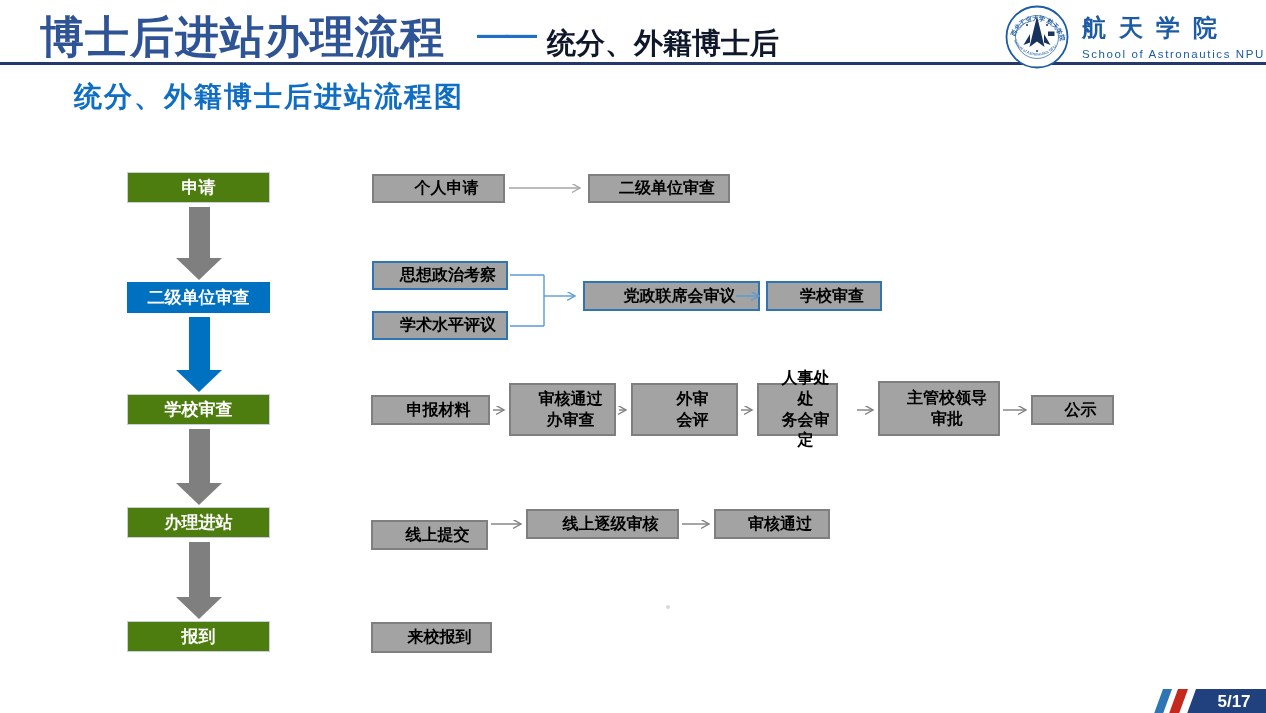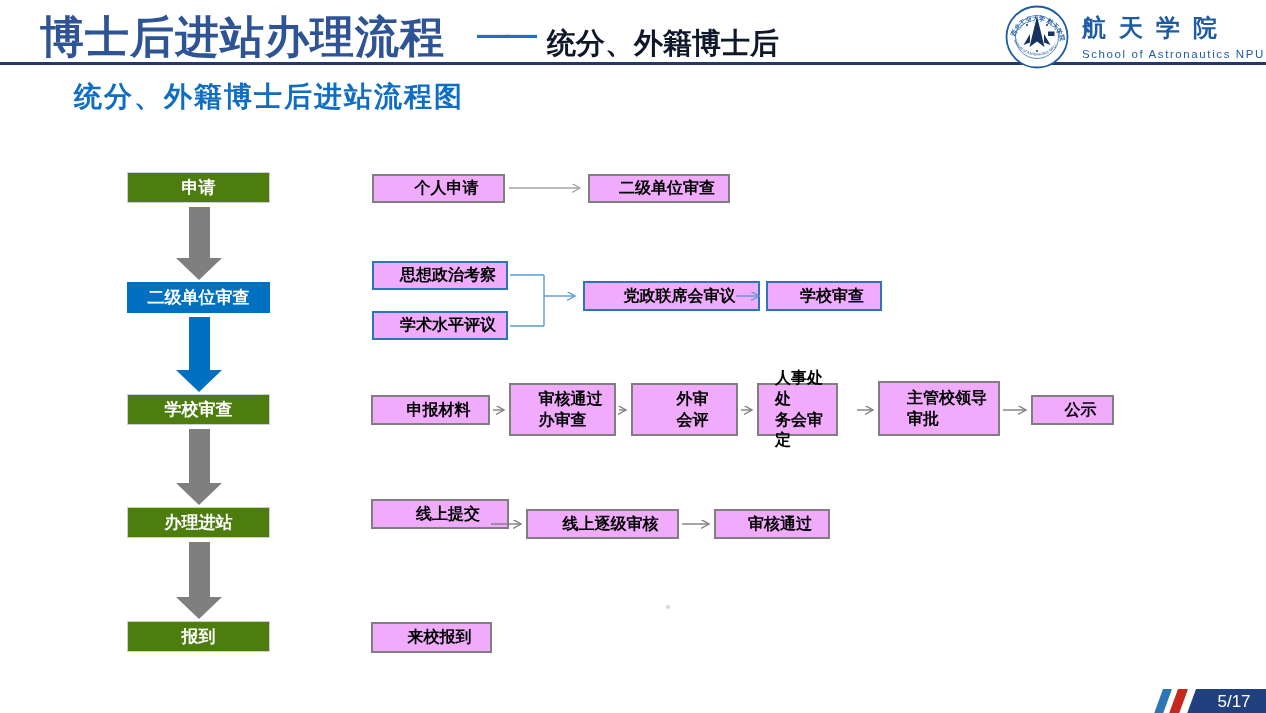--- a/index.html
+++ b/index.html
@@ -32,39 +32,39 @@
   .stage.active{background:#0070C0;border-color:#0070C0;}
 
   .barrow{position:absolute;width:46px;display:flex;flex-direction:column;align-items:center;}
   .barrow .shaft{width:21px;flex:1;background:#7F7F7F;}
   .barrow .head{width:0;height:0;border-left:23px solid transparent;
                 border-right:23px solid transparent;border-top:22px solid #7F7F7F;}
   .barrow.blue .shaft{background:#0070C0;}
   .barrow.blue .head{border-top-color:#0070C0;}
 
   
-  .fbox{position:absolute;background:#f0abfc;border:2px solid #7F7F7F;box-sizing:border-box;
+  .fbox{position:absolute;background:#a3a3a3;border:2px solid #7F7F7F;box-sizing:border-box;
         display:flex;align-items:center;justify-content:center;font-weight:bold;
-        font-size:16px;color:#000;text-align:left;white-space:pre-line;line-height:1.3;padding-left:16px;}
+        font-size:16px;color:#000;text-align:center;white-space:pre-line;line-height:1.3;padding-left:16px;}
   .fbox.blue{border-color:#2E75B6;}
 
   .connector-layer{position:absolute;left:0;top:0;pointer-events:none;}
 
   .dot-artifact{position:absolute;left:666px;top:605px;width:4px;height:4px;
                 background:#D8D8D8;border-radius:50%;}
 
   
   .stripe{position:absolute;top:689px;height:24px;transform:skewX(-20deg);
           transform-origin:top left;}
   .stripe.s-blue{left:1163px;width:9px;background:#2E75B6;}
   .stripe.s-red{left:1178px;width:10px;background:#C5281C;}
   .footer-bar{position:absolute;left:1196px;top:689px;width:84px;height:24px;
           background:#21417E;transform:skewX(-20deg);transform-origin:top left;}
   .page-num{position:absolute;left:1202px;top:690px;width:64px;height:23px;
-          color:#fff;font-size:17px;font-weight:normal;text-align:center;line-height:23px;}
+          color:#fff;font-size:17px;font-weight:bold;text-align:center;line-height:23px;}
 </style>
 </head>
 <body>
 
 <div class="slide">
 
   <div class="title-main">博士后进站办理流程</div>
   <div class="title-dash">——</div>
   <div class="title-suffix">统分、外籍博士后</div>
   <div class="header-rule"></div>
@@ -131,21 +131,21 @@
   <div class="fbox" style="left:509px;top:383px;width:107px;height:53px">审核通过
 办审查</div>
   <div class="fbox" style="left:631px;top:383px;width:107px;height:53px">外审
 会评</div>
   <div class="fbox" style="left:757px;top:383px;width:81px;height:53px">人事处处
 务会审定</div>
   <div class="fbox" style="left:878px;top:381px;width:122px;height:55px">主管校领导
 审批</div>
   <div class="fbox" style="left:1031px;top:395px;width:83px;height:30px">公示</div>
 
-  <div class="fbox" style="left:371px;top:499px;width:138px;height:30px">线上提交</div>
+  <div class="fbox" style="left:371px;top:520px;width:117px;height:30px">线上提交</div>
   <div class="fbox" style="left:526px;top:509px;width:153px;height:30px">线上逐级审核</div>
   <div class="fbox" style="left:714px;top:509px;width:116px;height:30px">审核通过</div>
 
   <div class="fbox" style="left:371px;top:622px;width:121px;height:31px">来校报到</div>
 
   <svg class="connector-layer" width="1266" height="713">
     <defs>
       <marker id="ah-g1" markerWidth="11" markerHeight="11" refX="8" refY="4.5" orient="auto" markerUnits="userSpaceOnUse">
         <path d="M0,0 L8,4.5 L0,9" fill="none" stroke="#A6A6A6" stroke-width="1.4"></path>
       </marker>

